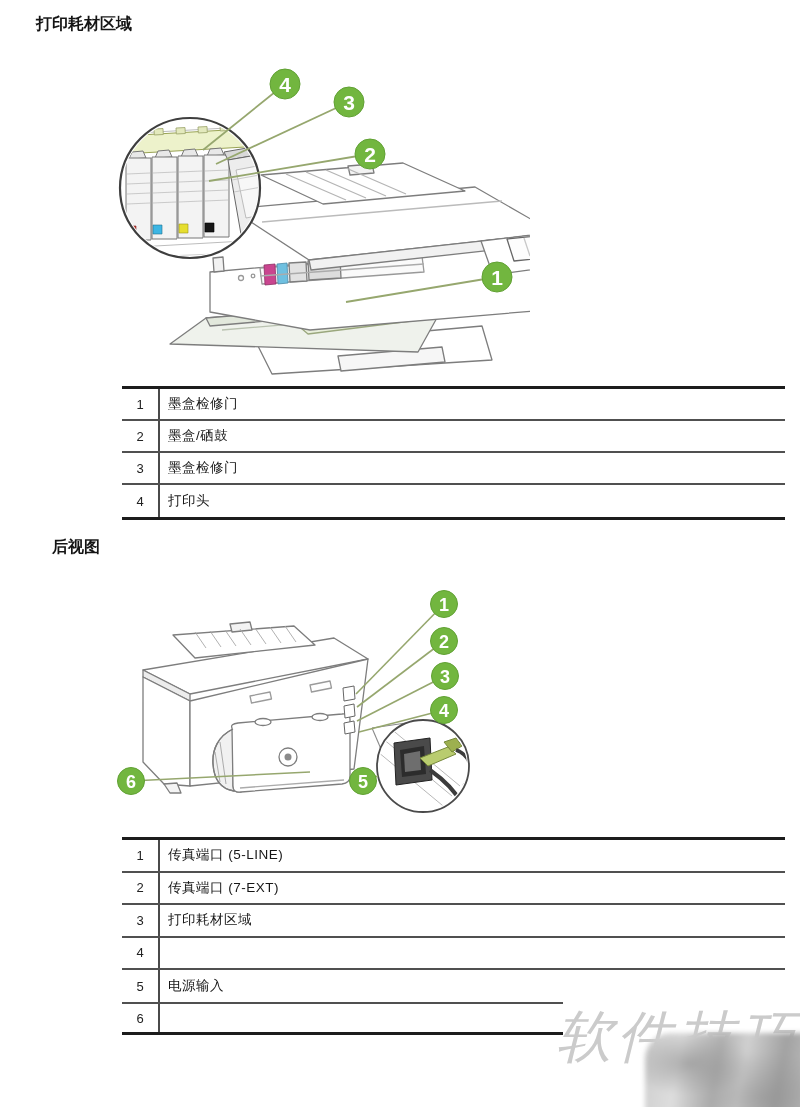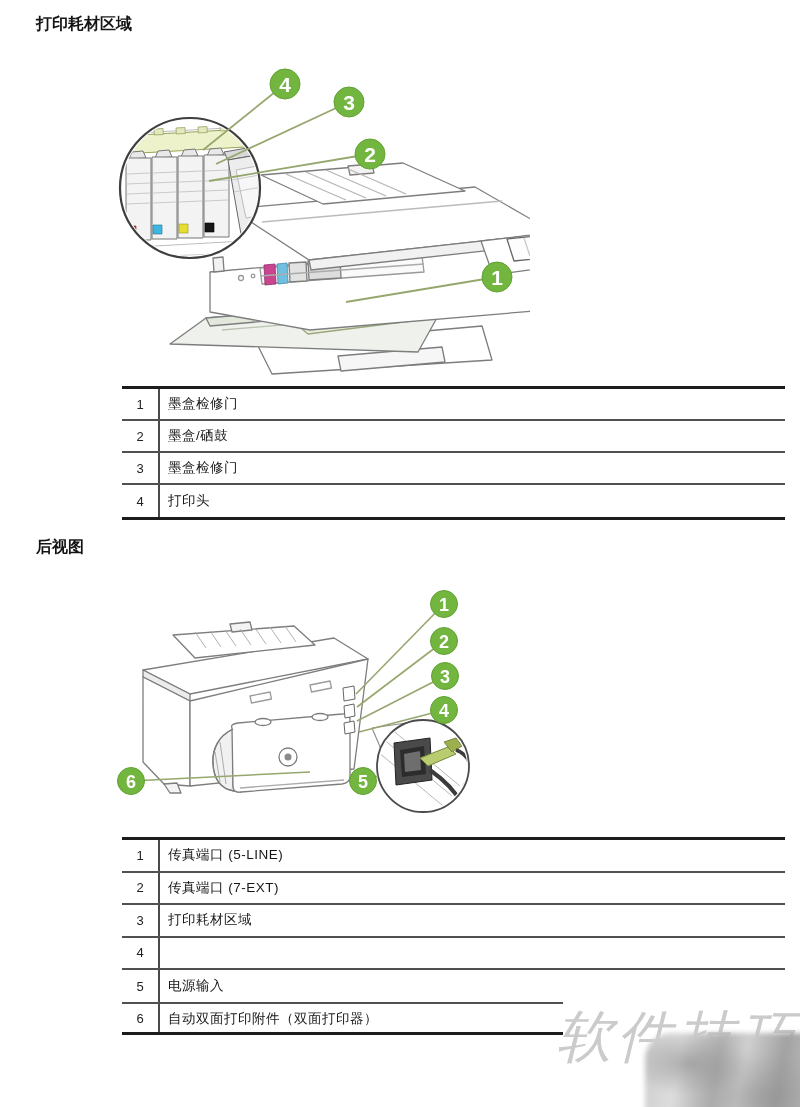--- a/index.html
+++ b/index.html
@@ -1,20 +1,20 @@
 <!DOCTYPE html>
 <html><head>
 <meta charset="utf-8">
 <style>
   html,body{margin:0;padding:0;background:#fff;}
   .page{position:relative;width:800px;height:1107px;background:#ffffff;overflow:hidden;
         font-family:"Liberation Sans","DejaVu Sans",sans-serif;color:#111;}
   .heading{position:absolute;left:36px;margin:0;font-size:16px;font-weight:bold;color:#141414;}
   .h1pos{top:14px;}
-  .h2pos{top:537px;}
+  .h2pos{top:537px;margin-left:16px;}
   .diag{position:absolute;}
   .d1{left:110px;top:62px;width:420px;height:320px;}
   .d2{left:100px;top:580px;width:400px;height:250px;}
 
   
   .tbl{position:absolute;left:122px;width:663px;border-top:3px solid #1c1c1c;box-sizing:border-box;}
   .t1{top:386px;border-bottom:3px solid #1c1c1c;}
   .t2{top:837px;}
   .tbl::before{content:'';position:absolute;left:36px;top:0;bottom:0;width:2px;background:#4a4a4a;}
   .trow{position:relative;display:flex;align-items:center;box-sizing:border-box;
@@ -332,20 +332,19 @@
     </div>
     <div class="trow">
       <div class="tnum">4</div>
     </div>
     <div class="trow short">
       <div class="tnum">5</div>
       <div class="tdesc">电源输入</div>
     </div>
     <div class="trow">
       <div class="tnum">6</div>
-      <div class="tdesc">自动双面打印附件（双面打印器）</div>
     </div>
   </div>
 
   <div class="watermark">软件技巧</div>
   <div class="gray-blob"></div>
 
 </div>
 
 </body></html>

